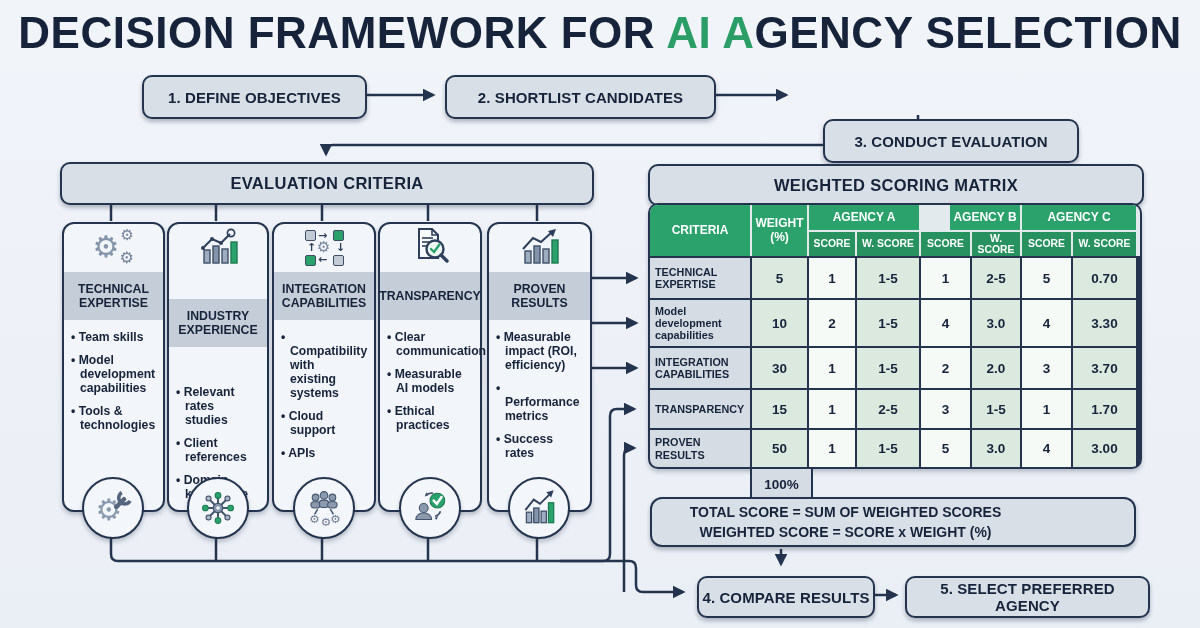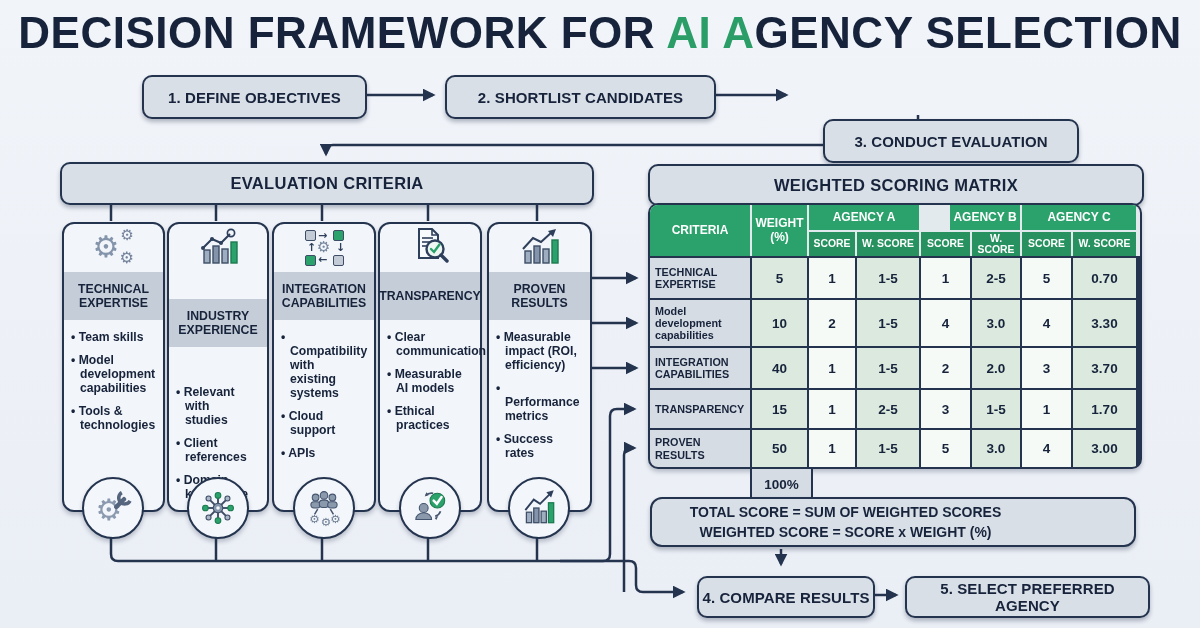--- a/index.html
+++ b/index.html
@@ -108,21 +108,21 @@
         <rect x="36" y="15" width="6" height="21" fill="#2ba26c" stroke="#1d7a50" stroke-width="1.4"></rect>
         <polyline points="8,21 17,12 26,16 35,7" fill="none" stroke="#2e3f5c" stroke-width="2"></polyline>
         <circle cx="8" cy="21" r="2" fill="#2e3f5c"></circle>
           <circle cx="17" cy="12" r="2" fill="#2e3f5c"></circle>
           <circle cx="26" cy="16" r="2" fill="#2e3f5c"></circle>
         <circle cx="36" cy="6" r="3.6" fill="none" stroke="#2e3f5c" stroke-width="1.7"></circle>
       </svg>
     </div>
     <div class="card-band">INDUSTRY EXPERIENCE</div>
     <ul class="card-bullets">
-      <li>Relevant with studies</li>
+      <li>Relevant rates studies</li>
       <li>Client references</li>
       <li>Domain knowledge</li>
     </ul>
   </div>
 
   <div class="card" style="left:272px;width:100px;">
     <div class="card-icon">
       <div class="wf">
         <span class="sq" style="left:4px;top:3px;background:#c3ccd6;"></span>
         <span class="sq" style="left:32px;top:3px;background:#2ba26c;"></span>
@@ -280,21 +280,21 @@
       <div class="crit">Model development capabilities</div>
       <div class="wt">10</div>
       <div class="sc">2</div>
       <div class="ws">1-5</div>
       <div class="sc">4</div>
       <div class="ws">3.0</div>
       <div class="sc">4</div>
       <div class="ws">3.30</div>
 
       <div class="crit">INTEGRATION CAPABILITIES</div>
-      <div class="wt">40</div>
+      <div class="wt">30</div>
       <div class="sc">1</div>
       <div class="ws">1-5</div>
       <div class="sc">2</div>
       <div class="ws">2.0</div>
       <div class="sc">3</div>
       <div class="ws">3.70</div>
 
       <div class="crit">TRANSPARENCY</div>
       <div class="wt">15</div>
       <div class="sc">1</div>

